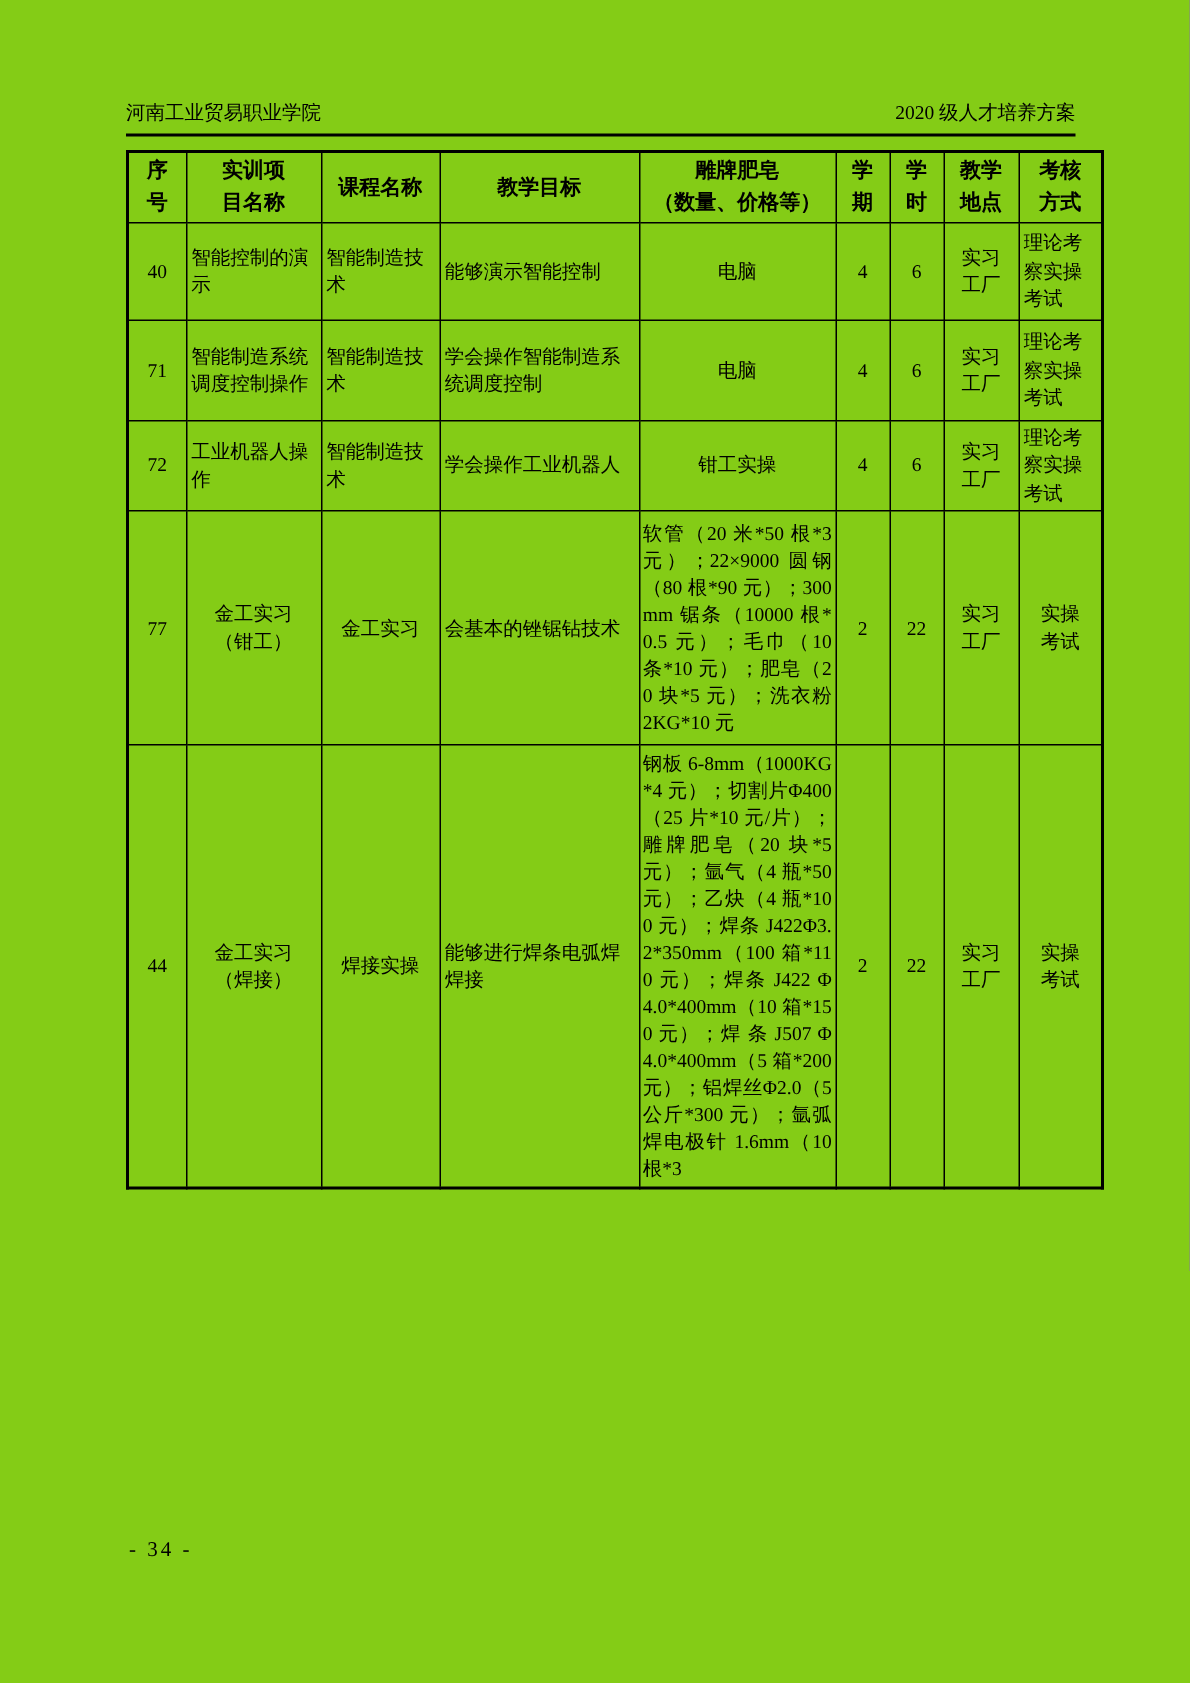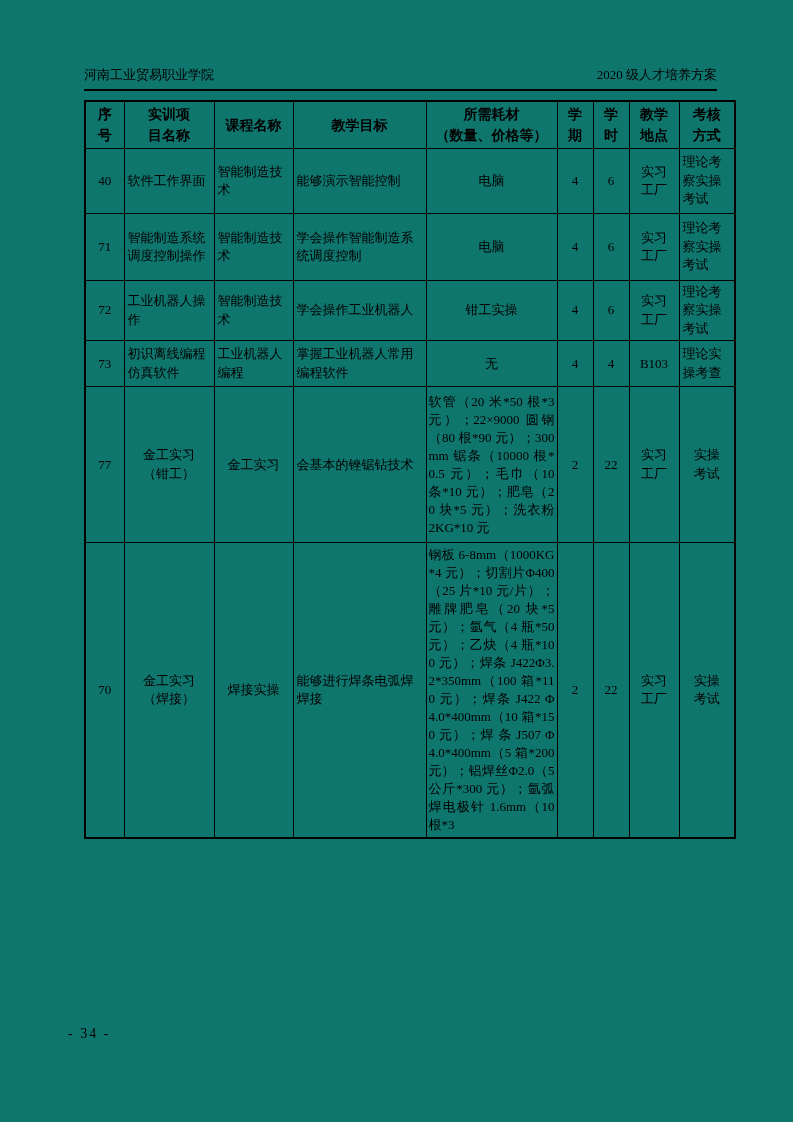--- a/index.html
+++ b/index.html
@@ -1,19 +1,19 @@
 <!DOCTYPE html>
 <html><head>
 <meta charset="utf-8">
 <style>
   html,body{margin:0;padding:0;background:#888;}
   .page{
     position:relative;
     width:793px;height:1122px;
-    background:#0f766e;
+    background:#84cc16;
     font-family:"Liberation Serif","DejaVu Serif",serif;
     color:#000;
     overflow:hidden;
   }
   .doc-header{
     position:absolute;left:84px;top:66px;width:633px;
     display:flex;justify-content:space-between;align-items:flex-end;
     font-size:13px;
     border-bottom:2px solid #000;
     padding-bottom:5px;
@@ -49,21 +49,21 @@
     white-space:pre-line;
     font-size:14px;
     line-height:1.5;
   }
   td.c{text-align:center;}
   td.l{text-align:left;}
   td.j{text-align:justify;text-justify:inter-character;}
   td.pre{white-space:pre-line;}
   td.mat{line-height:18px;padding:3px 2px;}
   .footer-page{
-    position:absolute;left:68px;top:1026px;
+    position:absolute;left:86px;top:1026px;
     font-size:14px;letter-spacing:2px;
   }
   tr.h45{height:45px} tr.h65{height:65px} tr.h67{height:67px}
   tr.h56{height:56px} tr.h46{height:46px} tr.h45b{height:45px}
   tr.h41{height:41px} tr.h156{height:156px}
 </style>
 </head>
 <body>
 
 <div class="page">
@@ -86,36 +86,36 @@
         <col class="c-assess">
     </colgroup>
     <thead>
       <tr class="h45">
         <th>序
 号</th>
         <th>实训项
 目名称</th>
         <th>课程名称</th>
         <th>教学目标</th>
-        <th>所需耗材
+        <th>雕牌肥皂
 （数量、价格等）</th>
         <th>学
 期</th>
         <th>学
 时</th>
         <th>教学
 地点</th>
         <th>考核
 方式</th>
       </tr>
     </thead>
     <tbody>
       <tr class="h65">
         <td class="c">40</td>
-        <td class="l">软件工作界面</td>
+        <td class="l">智能控制的演示</td>
         <td class="l">智能制造技术</td>
         <td class="l">能够演示智能控制</td>
         <td class="c">电脑</td>
         <td class="c">4</td>
         <td class="c">6</td>
         <td class="c pre">实习
 工厂</td>
         <td class="l pre">理论考
 察实操
 考试</td>
@@ -141,48 +141,36 @@
         <td class="l">学会操作工业机器人</td>
         <td class="c">钳工实操</td>
         <td class="c">4</td>
         <td class="c">6</td>
         <td class="c pre">实习
 工厂</td>
         <td class="l pre">理论考
 察实操
 考试</td>
       </tr>
-      <tr class="h46">
-        <td class="c">73</td>
-        <td class="l">初识离线编程仿真软件</td>
-        <td class="l">工业机器人编程</td>
-        <td class="l">掌握工业机器人常用编程软件</td>
-        <td class="c">无</td>
-        <td class="c">4</td>
-        <td class="c">4</td>
-        <td class="c">B103</td>
-        <td class="l pre">理论实
-操考查</td>
-      </tr>
       <tr class="h156">
         <td class="c">77</td>
         <td class="c pre">金工实习
 （钳工）</td>
         <td class="c">金工实习</td>
         <td class="l">会基本的锉锯钻技术</td>
         <td class="l j mat">软管（20 米*50 根*3 元）；22×9000 圆钢（80 根*90 元）；300mm 锯条（10000 根*0.5 元）；毛巾（10 条*10 元）；肥皂（20 块*5 元）；洗衣粉 2KG*10 元</td>
         <td class="c">2</td>
         <td class="c">22</td>
         <td class="c pre">实习
 工厂</td>
         <td class="c pre">实操
 考试</td>
       </tr>
       <tr>
-        <td class="c">70</td>
+        <td class="c">44</td>
         <td class="c pre">金工实习
 （焊接）</td>
         <td class="c">焊接实操</td>
         <td class="l">能够进行焊条电弧焊焊接</td>
         <td class="l j mat">钢板 6-8mm（1000KG *4 元）；切割片Φ400（25 片*10 元/片）；雕牌肥皂（20 块*5 元）；氩气（4 瓶*50 元）；乙炔（4 瓶*100 元）；焊条 J422Φ3.2*350mm（100 箱*110 元）；焊条 J422 Φ 4.0*400mm（10 箱*150 元）；焊 条 J507 Φ4.0*400mm（5 箱*200 元）；铝焊丝Φ2.0（5 公斤*300 元）；氩弧焊电极针 1.6mm（10 根*3</td>
         <td class="c">2</td>
         <td class="c">22</td>
         <td class="c pre">实习
 工厂</td>
         <td class="c pre">实操

